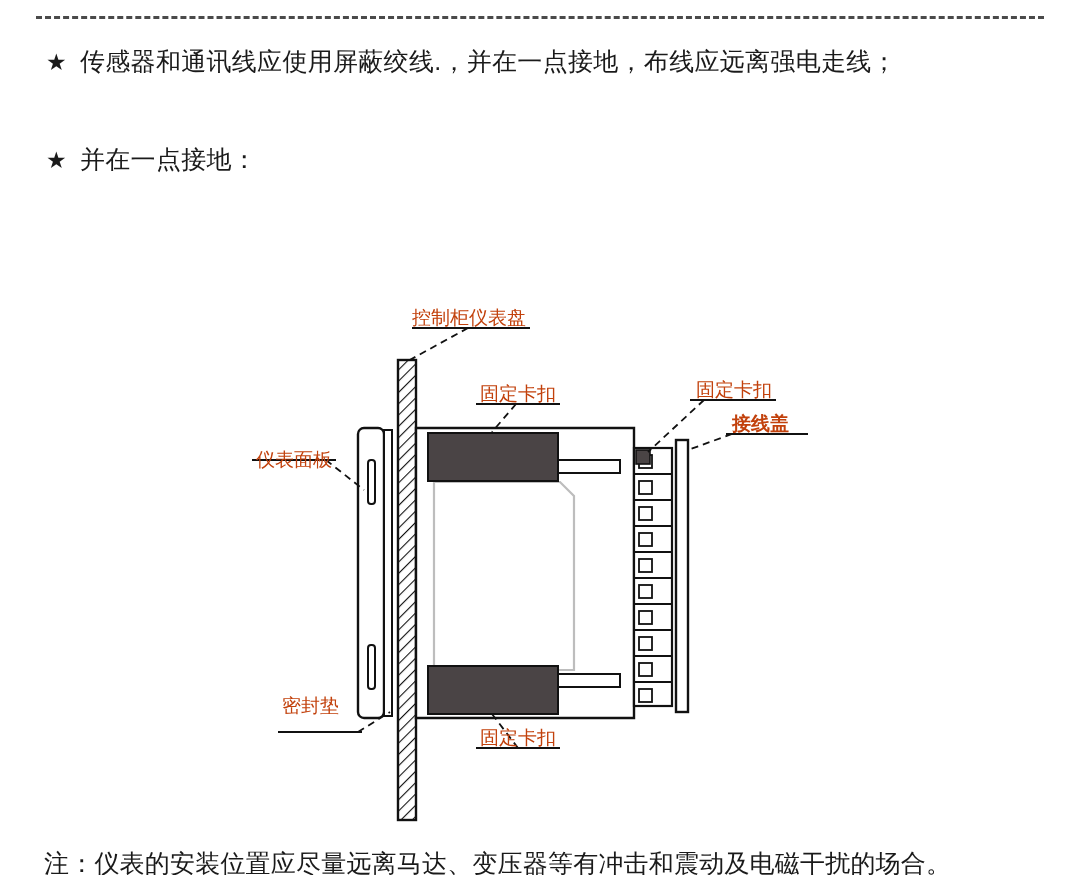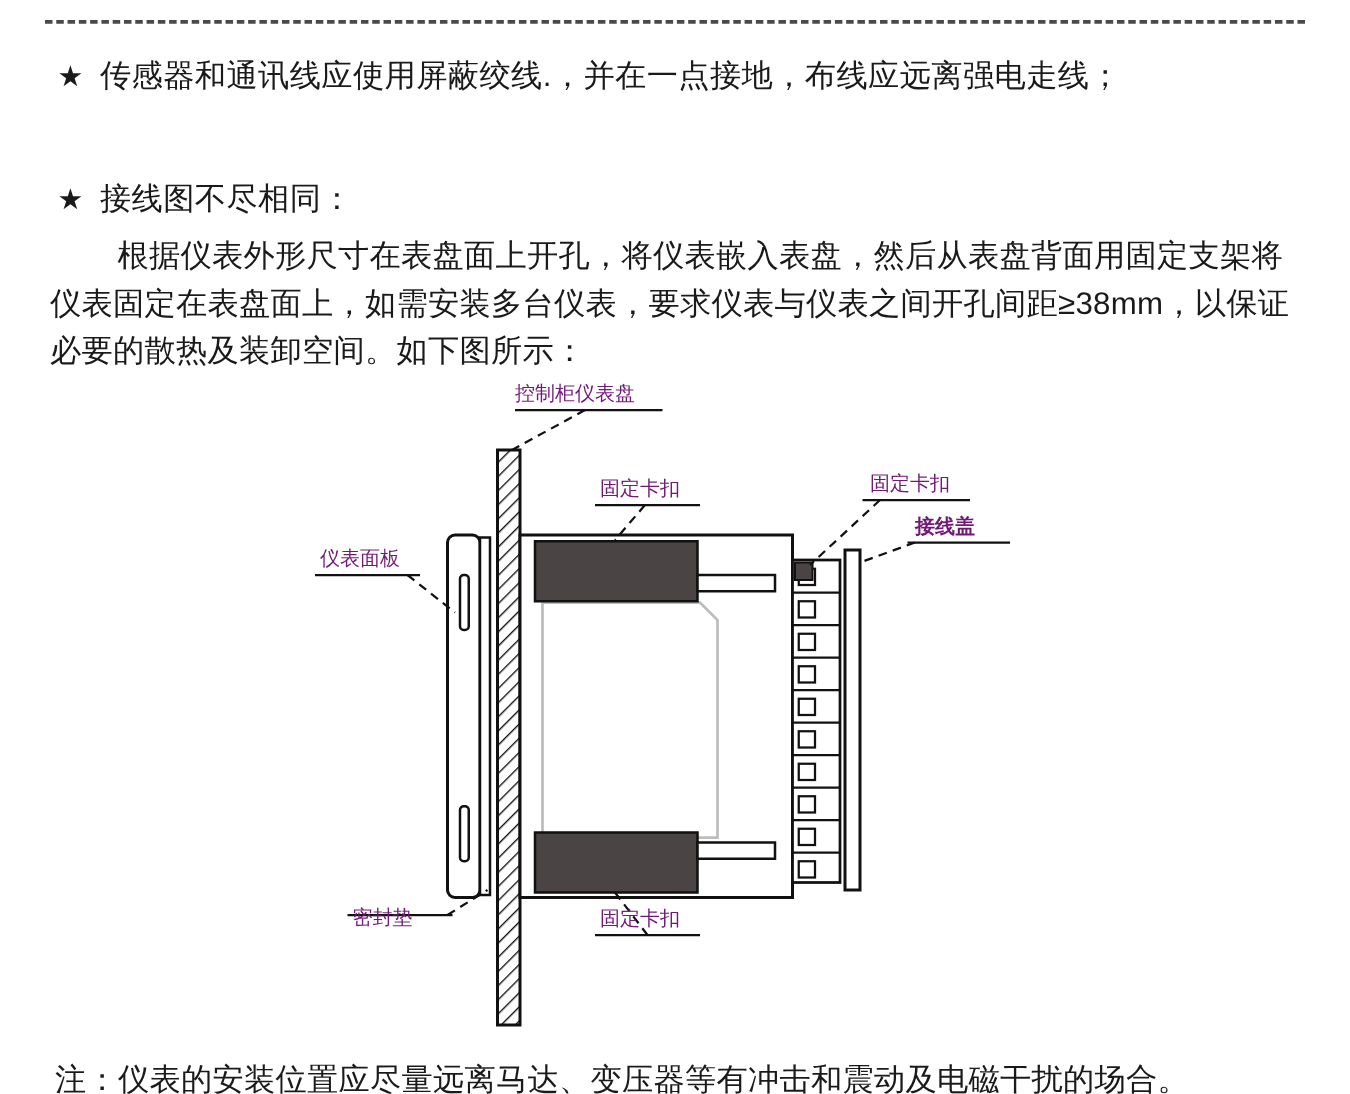--- a/index.html
+++ b/index.html
@@ -69,22 +69,22 @@
   
   .diagram {
     position: absolute;
     left: 230px;
     top: 300px;
     width: 620px;
     height: 520px;
   }
   .dlabel {
     position: absolute;
-    font-size: 16px;
-    color: #701a75;
+    font-size: 19px;
+    color: #c2410c;
     white-space: nowrap;
   }
   svg.dg {
     position: absolute;
     left: 0;
     top: 0;
     width: 620px;
     height: 520px;
     overflow: visible;
   }
@@ -95,24 +95,23 @@
 <div class="page">
 
   <div class="top-rule"></div>
 
   <div class="bullet-line b1">
     <span class="bullet-star">★</span><span>传感器和通讯线应使用屏蔽绞线.，并在一点接地，布线应远离强电走线；</span>
   </div>
 
 
   <div class="bullet-line b3">
-    <span class="bullet-star">★</span><span>接线图不尽相同：</span>
+    <span class="bullet-star">★</span><span>并在一点接地：</span>
   </div>
 
-  <div class="para">根据仪表外形尺寸在表盘面上开孔，将仪表嵌入表盘，然后从表盘背面用固定支架将仪表固定在表盘面上，如需安装多台仪表，要求仪表与仪表之间开孔间距≥38mm，以保证必要的散热及装卸空间。如下图所示：</div>
 
   <div class="diagram">
 
     <svg class="dg" viewBox="0 0 620 520">
 
       <defs>
         <pattern id="hatch" width="8" height="8" patternTransform="rotate(45)" patternUnits="userSpaceOnUse">
           <line x1="0" y="0" x2="0" y2="8" stroke="#111" stroke-width="2.2"></line>
         </pattern>
       </defs>
@@ -190,20 +189,20 @@
         <line x1="22" y1="160" x2="106" y2="160"></line>
         <line x1="48" y1="432" x2="132" y2="432"></line>
         <line x1="246" y1="448" x2="330" y2="448"></line>
       </g>
     </svg>
 
     <div class="dlabel" style="left:182px; top:5px;">控制柜仪表盘</div>
     <div class="dlabel" style="left:250px; top:81px;">固定卡扣</div>
     <div class="dlabel" style="left:466px; top:77px;">固定卡扣</div>
     <div class="dlabel" style="left:502px; top:111px;font-weight:bold;">接线盖</div>
-    <div class="dlabel" style="left:26px; top:137px;">仪表面板</div>
-    <div class="dlabel" style="left:52px; top:424px;">密封垫</div>
+    <div class="dlabel" style="left:26px; top:147px;">仪表面板</div>
+    <div class="dlabel" style="left:52px; top:393px;">密封垫</div>
     <div class="dlabel" style="left:250px; top:425px;">固定卡扣</div>
   </div>
 
   <div class="note">注：仪表的安装位置应尽量远离马达、变压器等有冲击和震动及电磁干扰的场合。</div>
 
 </div>
 
 </body></html>

